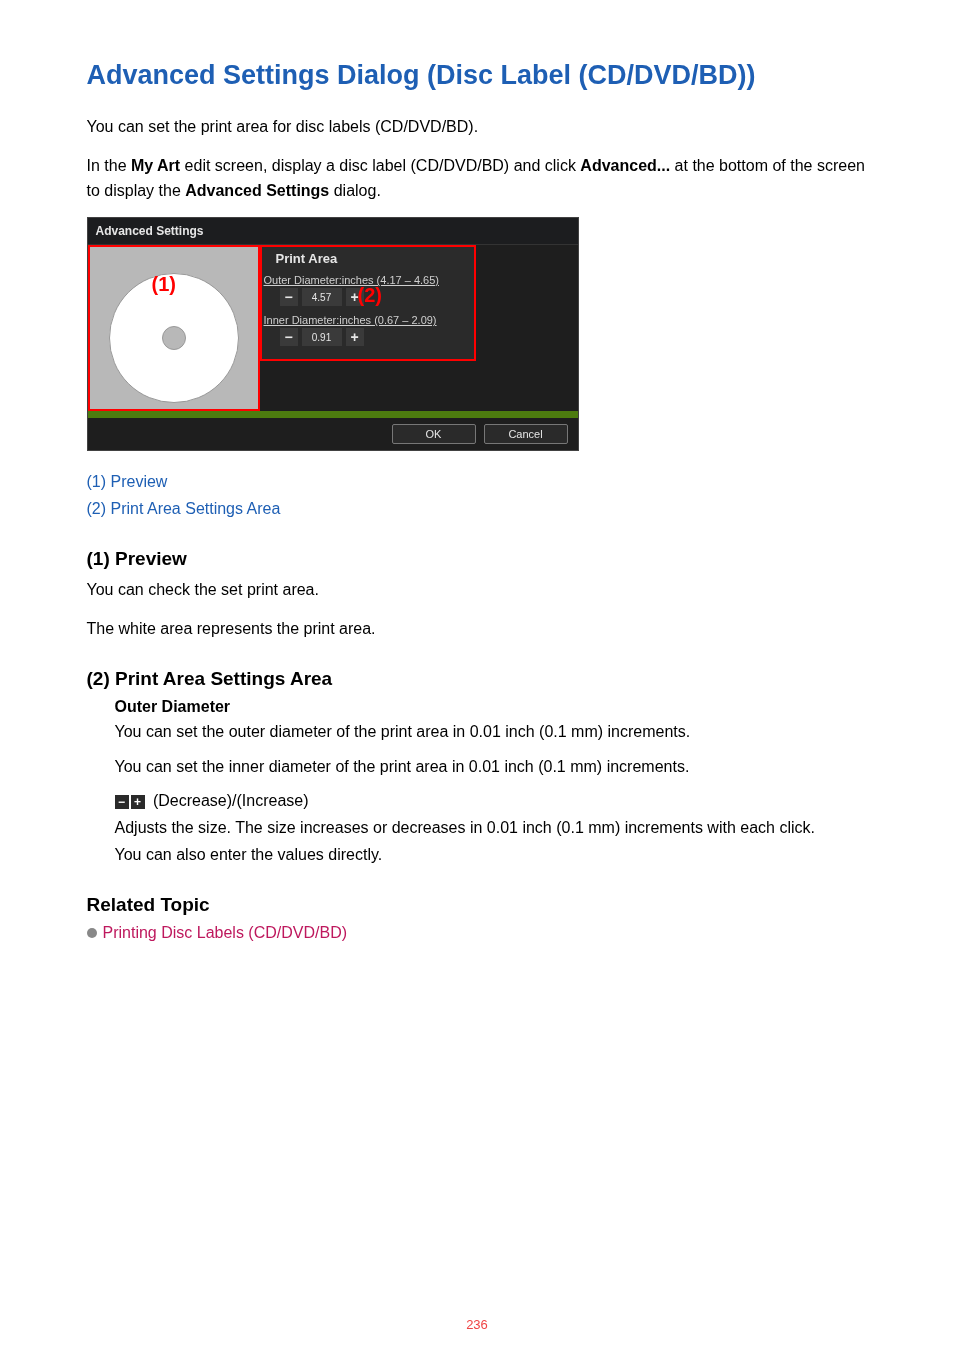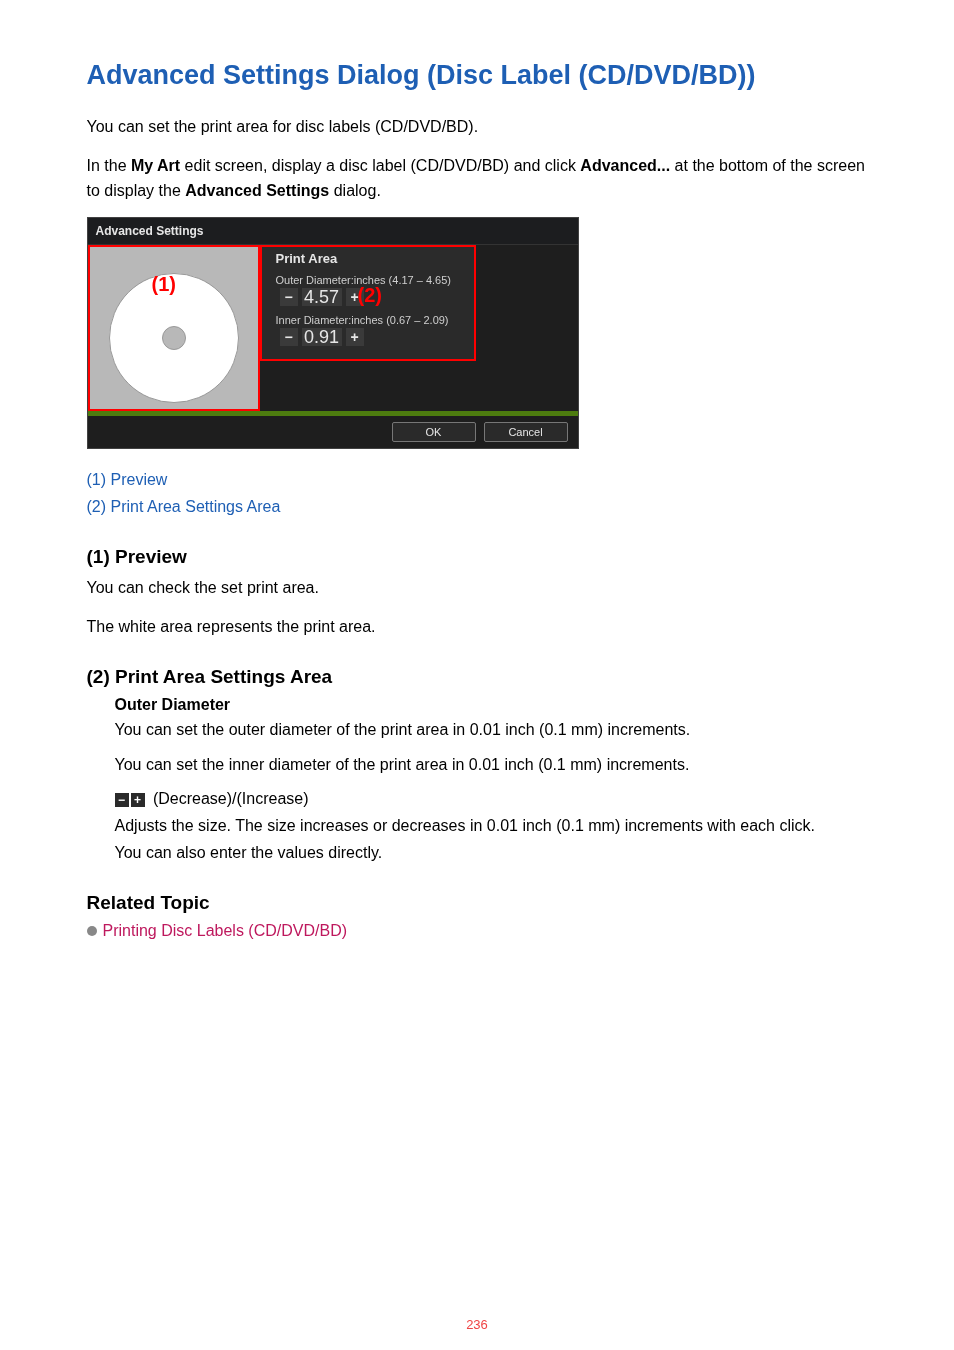--- a/index.html
+++ b/index.html
@@ -99,21 +99,22 @@
   .print-area-header {
     background: #2b2b2b;
     color: #e6e6e6;
     font-size: 13px;
     font-weight: bold;
     padding: 4px 14px;
   }
   .diam-label {
     color: #cfcfcf;
     font-size: 11px;
-    padding: 4px 8px 2px 14px;
+    padding: 4px 8px 2px 2px;
+    text-decoration: underline;
   }
   .stepper-row {
     display: flex;
     align-items: center;
     padding: 0 0 4px 18px;
     gap: 4px;
     position: relative;
   }
   .stepper-btn {
     width: 18px;
@@ -124,36 +125,36 @@
     align-items: center;
     justify-content: center;
     font-size: 14px;
     font-weight: bold;
   }
   .stepper-val {
     width: 40px;
     height: 18px;
     background: #3a3a3a;
     color: #e6e6e6;
-    font-size: 18px;
+    font-size: 10px;
     display: flex;
     align-items: center;
     justify-content: center;
   }
   .callout-2 {
     position: absolute;
     left: 96px;
     top: -4px;
     color: #ff0000;
     font-size: 20px;
     font-weight: bold;
   }
   .figure-buttons {
     background: #1e1e1e;
-    border-top: 5px solid #4d7c0f;
+    border-top: 7px solid #4d7c0f;
     display: flex;
     justify-content: flex-end;
     gap: 8px;
     padding: 6px 10px;
   }
   .fig-btn {
     border: 1px solid #777;
     background: #2a2a2a;
     color: #e6e6e6;
     font-size: 11px;

